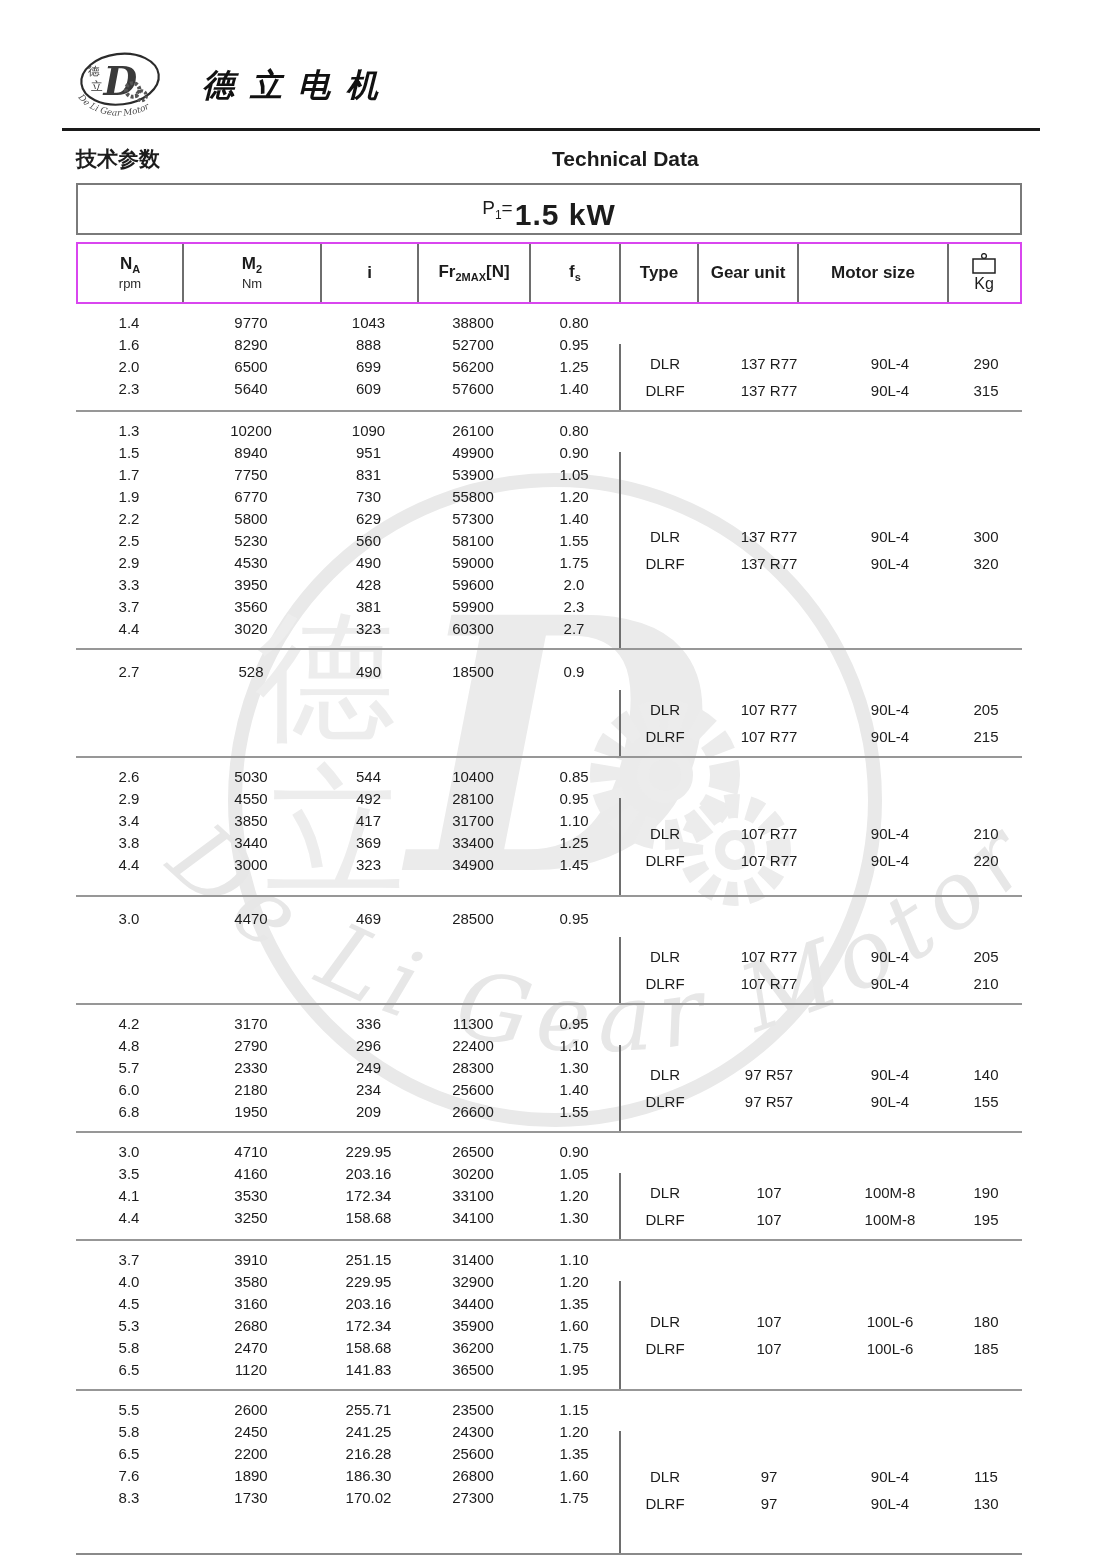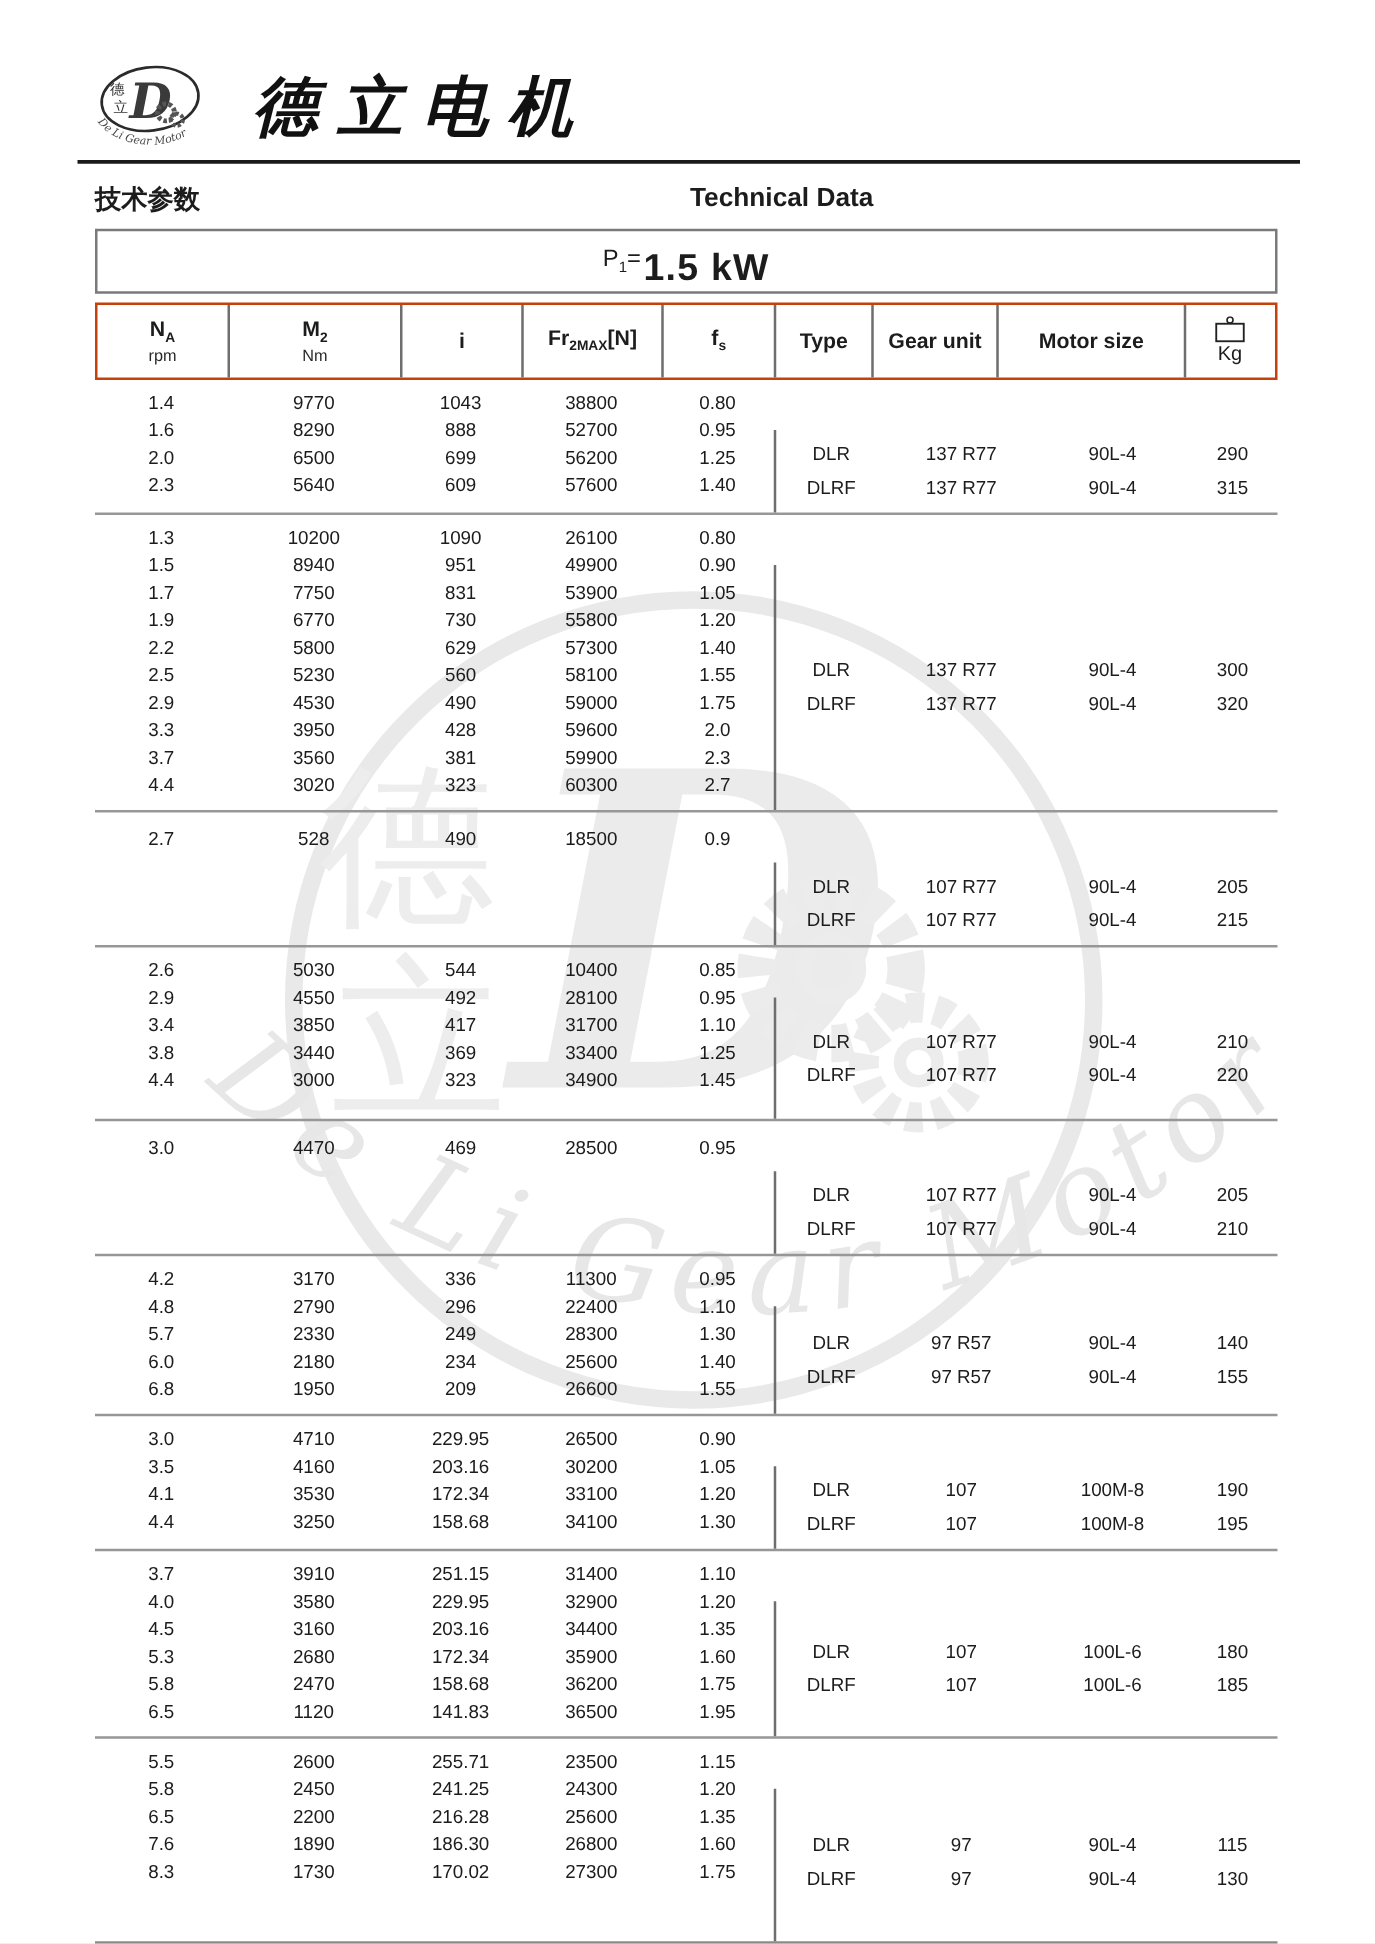--- a/index.html
+++ b/index.html
@@ -18,36 +18,36 @@
     z-index:0;pointer-events:none;
   }
   
   .content{position:relative;z-index:1;}
   .brand-row{display:flex;align-items:center;padding:52px 0 0 70px;height:68px;}
   .logo{width:104px;height:70px;flex:0 0 auto;}
   .brand-name{
     margin-left:28px;
     font-family:"DejaVu Serif", serif;
     font-style:italic;font-weight:bold;
-    font-size:52px;letter-spacing:16px;color:#111;
+    font-size:32px;letter-spacing:16px;color:#111;
   }
   .header-rule{margin:8px 60px 0 62px;height:3px;background:#1a1a1a;}
   .section-row{position:relative;margin:14px 78px 0 76px;height:30px;}
   .section-cn{font-size:21px;font-weight:bold;font-family:"DejaVu Sans",sans-serif;}
   .section-en{position:absolute;left:476px;top:2px;font-size:21px;font-weight:bold;}
   .power-box{
     margin:8px 78px 0 76px;border:2px solid #7a7a7a;height:48px;
     display:flex;align-items:center;justify-content:center;background:rgba(255,255,255,0.55);
   }
   .p-small{font-size:19px;font-weight:normal;}
   .p-small sub{font-size:12px;}
   .p-big{font-size:30px;font-weight:bold;letter-spacing:1px;margin-left:2px;margin-top:12px;}
   
   .thead{
-    margin:7px 78px 0 76px;border:2px solid #c2410c;height:58px;
+    margin:7px 78px 0 76px;border:2px solid #d946ef;height:58px;
     display:grid;grid-template-columns:106px 138px 97px 112px 90px 78px 100px 150px 70px;
     background:rgba(255,255,255,0.5);
     text-align:center;
   }
   .th{
     border-right:2px solid #6e6e6e;
     display:flex;flex-direction:column;align-items:center;justify-content:center;
   }
   .th:last-child{border-right:none;}
   .th-main{font-size:17px;font-weight:bold;line-height:1.15;}

